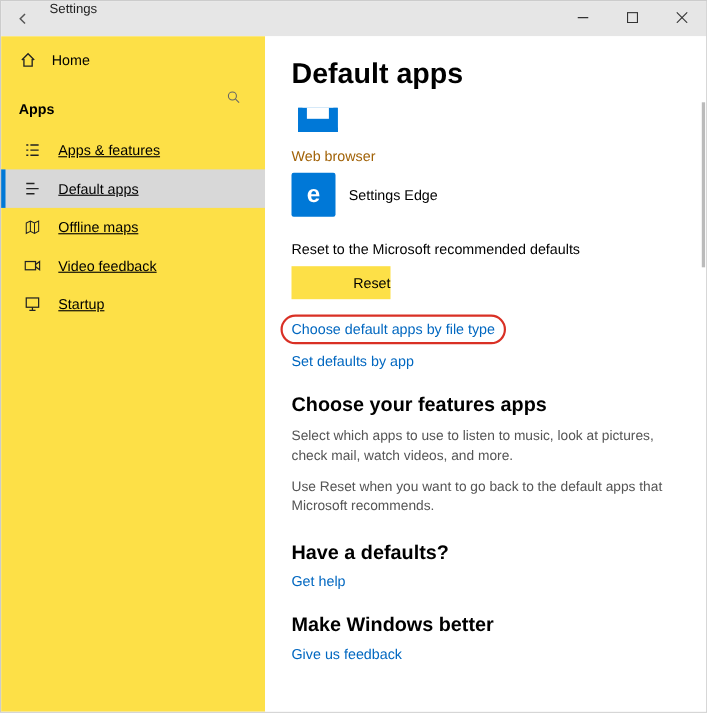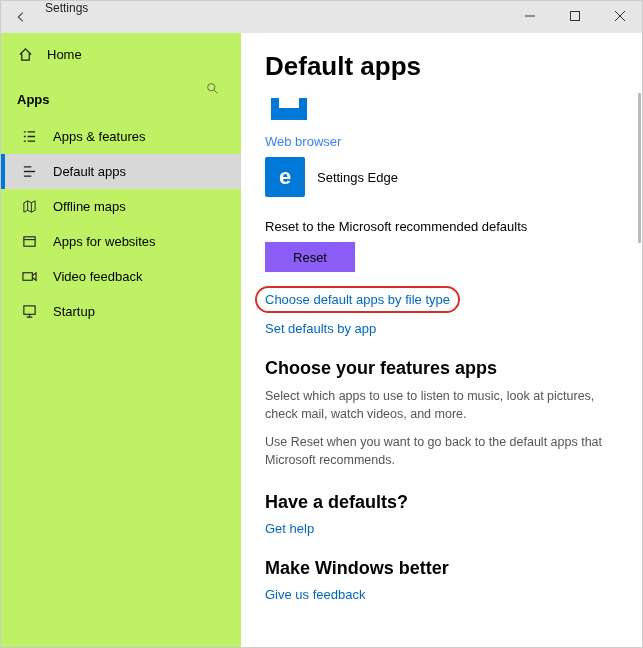--- a/index.html
+++ b/index.html
@@ -4,42 +4,42 @@
 <style>
   * { margin: 0; padding: 0; box-sizing: border-box; font-family: "Segoe UI", -apple-system, sans-serif; }
   body { width: 643px; height: 648px; background: #fff; display: flex; flex-direction: column; overflow: hidden; position: relative; border: 1px solid #ccc;}
   .titlebar { height: 32px; display: flex; padding-left: 8px; background:#e6e6e6;}
   .titlebar .back { width: 24px; display:flex; align-items:center; justify-content:center; color:#666;}
   .titlebar-title { font-size: 12px; margin-left: 12px; color:#222;}
   .win-controls { position:absolute; top:0; right:0; display:flex;}
   .win-btn { width:45px; height:30px; display:flex; align-items:center; justify-content:center; color:#333;}
   .win-btn svg { width:10px; height:10px; }
   .body { flex:1; display:flex; min-height:0;}
-  .sidebar { width:240px; background:#bef264; display:flex; flex-direction:column; padding-top:6px;}
+  .sidebar { width:240px; background:#fde047; display:flex; flex-direction:column; padding-top:6px;}
   .home-row { display:flex; align-items:center; gap:14px; padding:8px 16px; font-size:13px;}
   .home-row .hicon { width:16px; display:flex; justify-content:center; color:#222;}
   .search-wrap { padding: 4px 14px 12px 14px; }
   .search { width:100%; height:32px; border:1px solid #999; background:#e6e6e6; padding:0 30px 0 10px; font-size:12.5px; outline:none; color:#555;}
   .search::placeholder { color:#666; }
   .search-wrap { position:relative; }
   .search-icon { position:absolute; right:22px; top:12px; color:#666;}
   .section-title { font-weight:600; font-size:13px; padding:6px 28px 12px 16px;}
-  .nav-item { display:flex; gap:16px; padding:10px 16px 10px 16px; font-size:13px; cursor:pointer; border-left:4px solid transparent;}
+  .nav-item { display:flex; gap:16px; padding:10px 16px 10px 16px; font-size:13px; cursor:pointer; border-left:4px solid transparent;text-decoration:underline;}
   .nav-item.selected { background:#d8d8d8; border-left:4px solid #0078d7;}
   .nav-item .nicon { width:16px; display:flex; justify-content:center; color:#222;}
   .main { flex:1; background:#fff; padding:18px 24px; overflow:hidden; position:relative;}
   .page-title { font-size:26px; font-weight:600; margin-bottom:16px;}
   .bluebox { width:36px; height:22px; background:#0078d7; margin-left:6px; margin-bottom:14px; border:4px solid #0078d7; border-top:none; position:relative;}
   .bluebox::before { content:""; position:absolute; top:0; left:4px; right:4px; height:10px; background:#fff;}
-  .field-label { font-size:13px; color:#3b82f6; margin-bottom:8px;}
+  .field-label { font-size:13px; color:#a16207; margin-bottom:8px;}
   .app-row { display:flex; align-items:center; gap:12px; margin-bottom:22px;}
   .edge-icon { width:40px; height:40px; background:#0078d7; display:flex; align-items:center; justify-content:center; color:#fff; font-weight:600; font-size:22px; border-radius:2px;}
   .app-name { font-size:13px; }
   .reset-label { font-size:13px; margin-bottom:8px;}
-  .reset-btn { width:90px; height:30px; background:#8b5cf6; border:none; font-size:13px; cursor:pointer; margin-bottom:18px;}
+  .reset-btn { width:90px; height:30px; background:#fde047; border:none; font-size:13px; cursor:pointer; margin-bottom:18px;text-align:right;}
   .link { color:#0067c0; font-size:13px; display:block; margin-bottom:12px; cursor:pointer; width:fit-content;}
   .link.highlight { outline:2px solid #d93025; outline-offset:2px; border-radius:10px; padding:2px 6px; margin-left:-6px;}
   .subhead { font-size:18px; font-weight:600; margin-top:22px; margin-bottom:8px;}
   .desc { font-size:12.5px; color:#555; line-height:1.45; margin-bottom:10px;}
   .scrollbar { position:absolute; right:1px; top:0; bottom:0; width:6px; background:transparent;}
   .scrollthumb { position:absolute; right:0; width:3px; top:60px; height:150px; background:#bbb;}
   svg { display:block; }
 </style>
 </head>
 <body>
@@ -111,29 +111,20 @@
       <span class="nicon">
           <svg width="15" height="15" viewBox="0 0 16 16">
             <path d="M2 4 L6 2 L10 4 L14 2 V12 L10 14 L6 12 L2 14 Z M6 2 V12 M10 4 V14" stroke="#222" stroke-width="1" fill="none"></path>
           </svg>
         </span>
       <span>Offline maps</span>
     </div>
     <div class="nav-item">
       <span class="nicon">
           <svg width="15" height="15" viewBox="0 0 16 16">
-            <rect x="2" y="3" width="12" height="10" stroke="#222" stroke-width="1.2" fill="none"></rect>
-            <path d="M2 6h12" stroke="#222" stroke-width="1.2"></path>
-          </svg>
-        </span>
-      <span>Apps for websites</span>
-    </div>
-    <div class="nav-item">
-      <span class="nicon">
-          <svg width="15" height="15" viewBox="0 0 16 16">
             <rect x="1" y="4" width="10" height="8" stroke="#222" stroke-width="1.2" fill="none"></rect>
             <path d="M11 7 L15 4 V12 L11 9" stroke="#222" stroke-width="1.2" fill="none"></path>
           </svg>
         </span>
       <span>Video feedback</span>
     </div>
     <div class="nav-item">
       <span class="nicon">
           <svg width="15" height="15" viewBox="0 0 16 16">
             <rect x="2" y="2" width="12" height="9" stroke="#222" stroke-width="1.2" fill="none"></rect>

